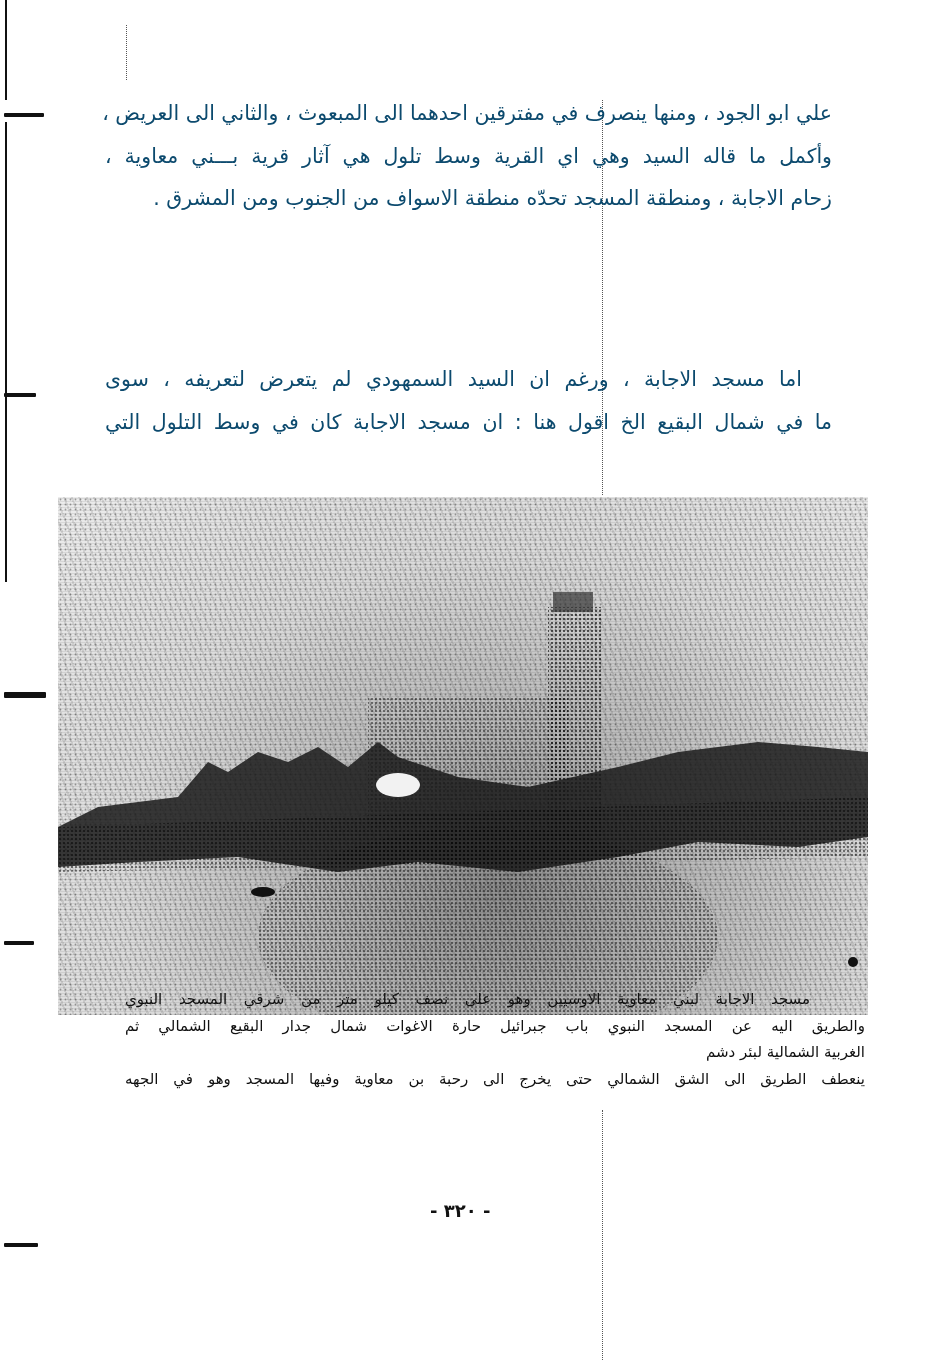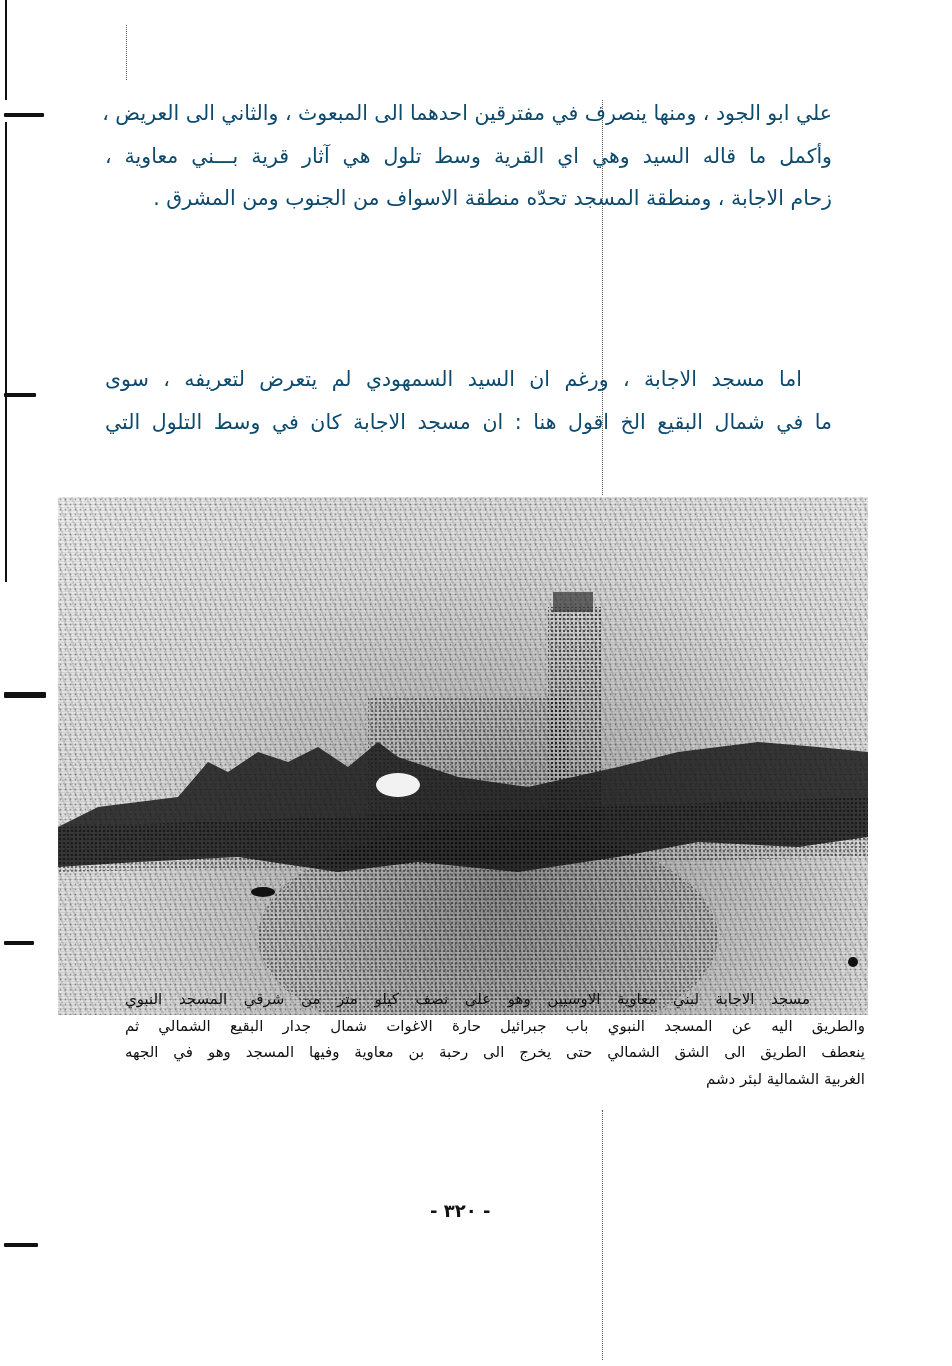--- a/index.html
+++ b/index.html
@@ -168,19 +168,19 @@
 
       <ellipse cx="430" cy="440" rx="230" ry="110" fill="url(#dots)" opacity="0.55"></ellipse>
       <ellipse cx="205" cy="395" rx="12" ry="5" fill="#111"></ellipse>
       <circle cx="795" cy="465" r="5" fill="#111"></circle>
     </svg>
   </div>
 
   <div class="caption">
     <span class="line first">مسجد الاجابة لبني معاوية الاوسيين وهو على نصف كيلو متر من شرقي المسجد النبوي</span>
     <span class="line">والطريق اليه عن المسجد النبوي باب جبرائيل حارة الاغوات شمال جدار البقيع الشمالي ثم</span>
+    <span class="line last">الغربية الشمالية لبئر دشم</span>
     <span class="line">ينعطف الطريق الى الشق الشمالي حتى يخرج الى رحبة بن معاوية وفيها المسجد وهو في الجهه</span>
-    <span class="line last">الغربية الشمالية لبئر دشم</span>
   </div>
 
   <div class="page-number">- ٣٢٠ -</div>
 
 </div>
 
 </body></html>

